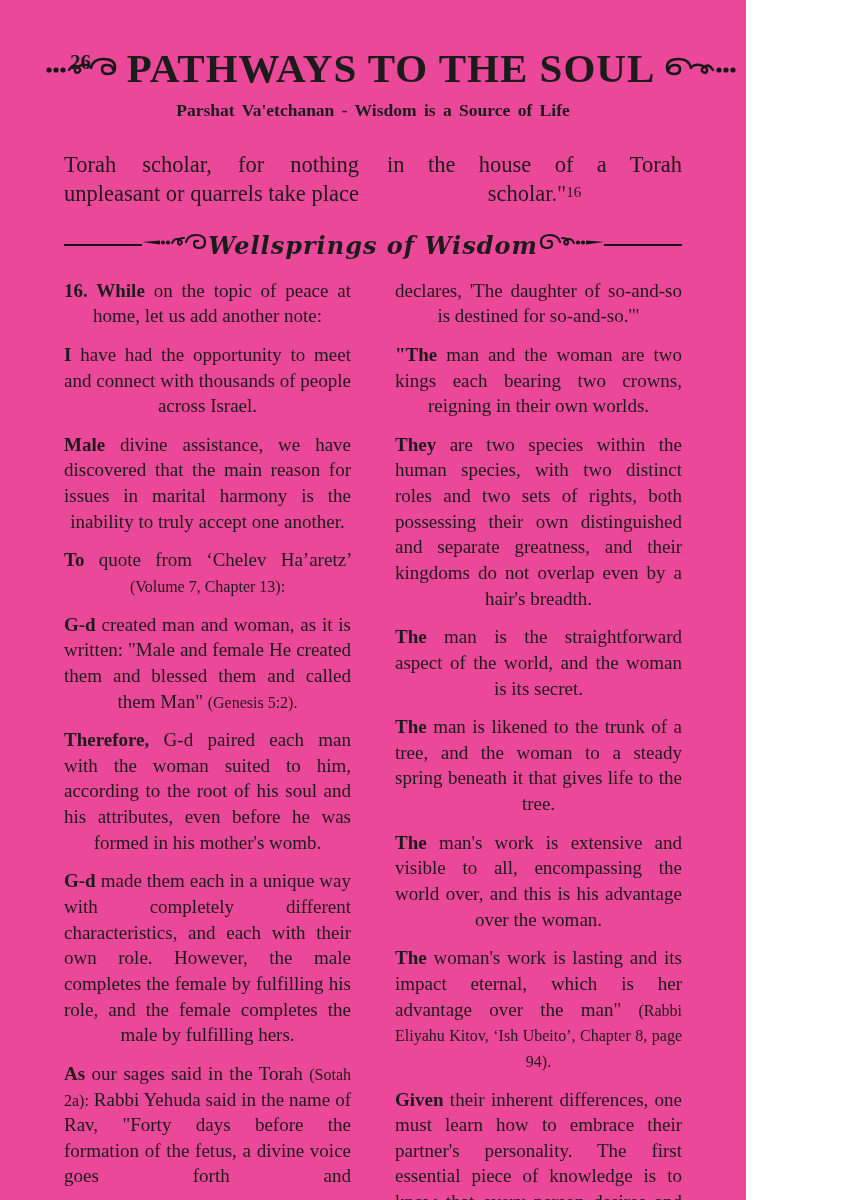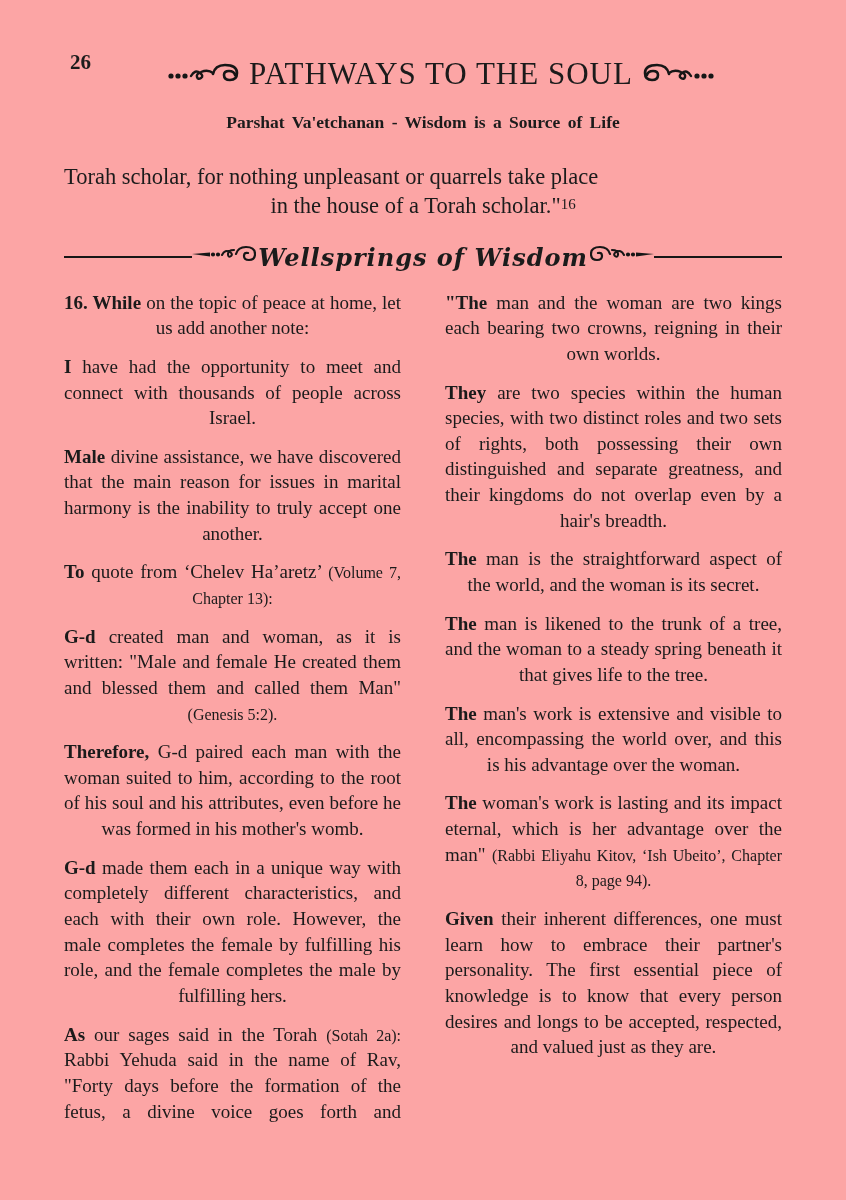--- a/index.html
+++ b/index.html
@@ -1,29 +1,29 @@
 <!DOCTYPE html>
 <html><head>
 <meta charset="utf-8">
 <style>
   html,body{margin:0;padding:0;background:#ffffff;}
   .page{
-    position:relative;width:846px;height:1200px;overflow:hidden;
-    background:#fca5a5;color:#1b1b1b;
+    position:relative;width:746px;height:1200px;overflow:hidden;
+    background:#ec4899;color:#1b1b1b;
     font-family:"Liberation Serif","DejaVu Serif",serif;
   }
   
   .header{position:relative;margin-top:44px;display:flex;align-items:center;justify-content:center;padding-left:36px;}
   .page-number{position:absolute;left:70px;top:6px;font-weight:bold;font-size:21px;}
-  .title{font-size:31px;font-weight:normal;letter-spacing:1px;margin:12px 4px;white-space:nowrap;}
+  .title{font-size:41px;font-weight:bold;letter-spacing:1px;margin:0 4px;white-space:nowrap;}
   .flourish{display:inline-block;}
   .flourish.mirror{transform:scaleX(-1);}
   .subtitle{text-align:center;font-weight:bold;font-size:17.5px;word-spacing:3px;margin-top:8px;}
   
-  .intro{display:grid;grid-template-columns:1fr;column-gap:28px;margin:30px 64px 0 64px;font-size:22.5px;line-height:1.28;}
+  .intro{display:grid;grid-template-columns:1fr 1fr;column-gap:28px;margin:30px 64px 0 64px;font-size:22.5px;line-height:1.28;}
   .intro-left{text-align:justify;text-align-last:left;}
   .intro-right{text-align:justify;text-align-last:center;}
   .fnref{font-size:15px;vertical-align:4px;line-height:0;}
   
   .divider{display:flex;align-items:center;margin:22px 64px 0 64px;}
   .divider .rule{flex:1;height:2px;background:#161616;}
   .script-title{font-family:"DejaVu Serif",serif;font-style:italic;font-weight:bold;font-size:24px;letter-spacing:1px;margin:0 2px;white-space:nowrap;}
   .orn{display:inline-block;}
   .orn.mirror{transform:scaleX(-1);}
   
@@ -103,20 +103,21 @@
       <p class="para"><b>I</b> <span>have had the opportunity to meet and connect with thousands of people across Israel.</span></p>
       <p class="para"><b>Male</b> <span>divine assistance, we have discovered that the main reason for issues in marital harmony is the inability to truly accept one another.</span></p>
       <p class="para"><b>To</b> <span>quote from ‘Chelev Ha’aretz’</span> <span class="note">(Volume 7, Chapter 13):</span></p>
       <p class="para"><b>G-d</b> <span>created man and woman, as it is written: "Male and female He created them and blessed them and called them Man"</span> <span class="note">(Genesis 5:2).</span></p>
       <p class="para"><b>Therefore,</b> <span>G-d paired each man with the woman suited to him, according to the root of his soul and his attributes, even before he was formed in his mother's womb.</span></p>
       <p class="para"><b>G-d</b> <span>made them each in a unique way with completely different characteristics, and each with their own role. However, the male completes the female by fulfilling his role, and the female completes the male by fulfilling hers.</span></p>
       <p class="para flow-last"><b>As</b> <span>our sages said in the Torah</span> <span class="note">(Sotah 2a):</span> <span>Rabbi Yehuda said in the name of Rav, "Forty days before the formation of the fetus, a divine voice goes forth and</span></p>
     </div>
 
     <div>
+      <p class="para"><b></b><span>declares, 'The daughter of so-and-so is destined for so-and-so.'"</span></p>
       <p class="para"><b>"The</b> <span>man and the woman are two kings each bearing two crowns, reigning in their own worlds.</span></p>
       <p class="para"><b>They</b> <span>are two species within the human species, with two distinct roles and two sets of rights, both possessing their own distinguished and separate greatness, and their kingdoms do not overlap even by a hair's breadth.</span></p>
       <p class="para"><b>The</b> <span>man is the straightforward aspect of the world, and the woman is its secret.</span></p>
       <p class="para"><b>The</b> <span>man is likened to the trunk of a tree, and the woman to a steady spring beneath it that gives life to the tree.</span></p>
       <p class="para"><b>The</b> <span>man's work is extensive and visible to all, encompassing the world over, and this is his advantage over the woman.</span></p>
       <p class="para"><b>The</b> <span>woman's work is lasting and its impact eternal, which is her advantage over the man"</span> <span class="note">(Rabbi Eliyahu Kitov, ‘Ish Ubeito’, Chapter 8, page 94).</span></p>
       <p class="para"><b>Given</b> <span>their inherent differences, one must learn how to embrace their partner's personality. The first essential piece of knowledge is to know that every person desires and longs to be accepted, respected, and valued just as they are.</span></p>
     </div>
 
   </div>

